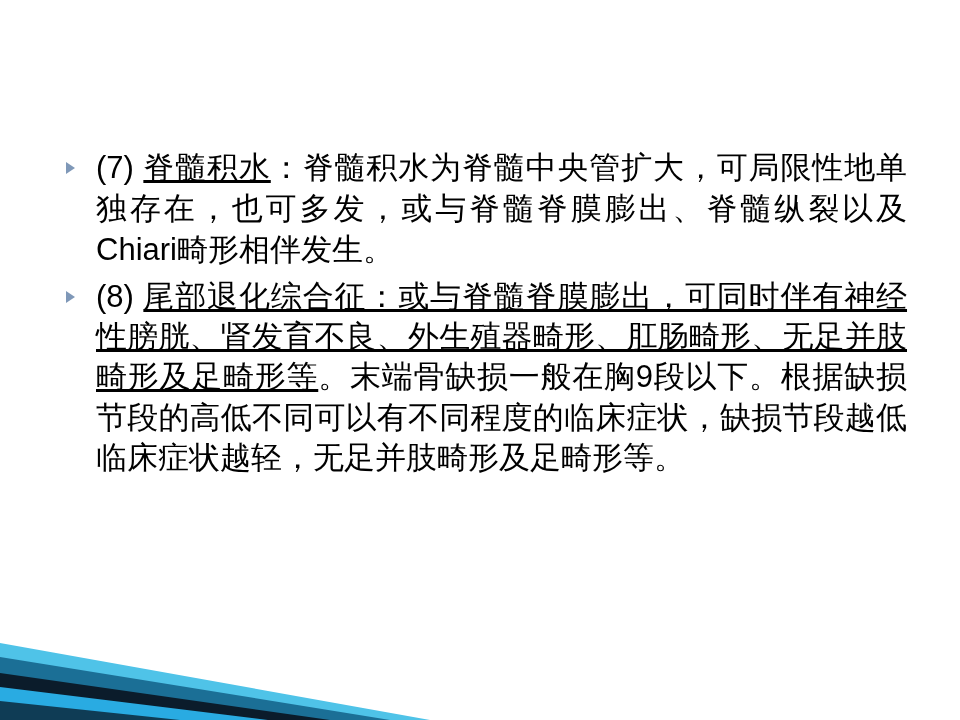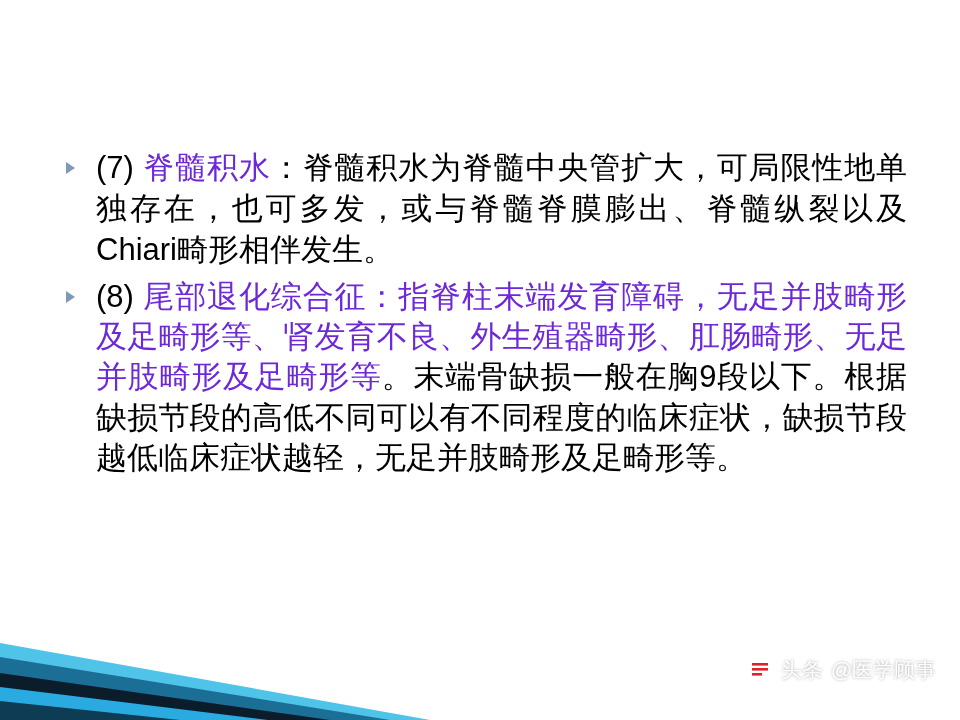--- a/index.html
+++ b/index.html
@@ -54,21 +54,22 @@
   .para {
     font-size: 31px;
     line-height: 1.32;
     color: #000000;
     font-weight: normal;
     letter-spacing: 0px;
     text-align: justify;
   }
 
   .para .red {
-    color: #6d28d9;
+    color: #000000;
+    text-decoration: underline;
   }
 
   .para-b .para {
     line-height: 1.30;
   }
 
   
   .corner {
     position: absolute;
     left: 0;
@@ -116,41 +117,29 @@
 
   <div class="content">
 
     <div class="bullet-row para-a">
       <span class="bullet-marker"></span>
       <div class="para"><span>(7) </span><span class="red">脊髓积水</span><span>：脊髓积水为脊髓中央管扩大，可局限性地单独存在，也可多发，或与脊髓脊膜膨出、脊髓纵裂以及Chiari畸形相伴发生。</span></div>
     </div>
 
     <div class="bullet-row para-b">
       <span class="bullet-marker"></span>
-      <div class="para"><span>(8) </span><span class="red">尾部退化综合征：指脊柱末端发育障碍，无足并肢畸形及足畸形等、肾发育不良、外生殖器畸形、肛肠畸形、无足并肢畸形及足畸形等</span><span>。末端骨缺损一般在胸9段以下。根据缺损节段的高低不同可以有不同程度的临床症状，缺损节段越低临床症状越轻，无足并肢畸形及足畸形等。</span></div>
+      <div class="para"><span>(8) </span><span class="red">尾部退化综合征：或与脊髓脊膜膨出，可同时伴有神经性膀胱、肾发育不良、外生殖器畸形、肛肠畸形、无足并肢畸形及足畸形等</span><span>。末端骨缺损一般在胸9段以下。根据缺损节段的高低不同可以有不同程度的临床症状，缺损节段越低临床症状越轻，无足并肢畸形及足畸形等。</span></div>
     </div>
 
   </div>
 
   <div class="corner">
     <svg width="430" height="125" viewBox="0 0 430 125" xmlns="http://www.w3.org/2000/svg">
       <polygon points="0,48 430,125 0,125" fill="#4fc3e8"></polygon>
       <polygon points="0,62 390,125 0,125" fill="#1b6f96"></polygon>
       <polygon points="0,78 330,125 0,125" fill="#0b1c2b"></polygon>
       <polygon points="0,92 268,125 0,125" fill="#29abe2"></polygon>
       <polygon points="0,106 180,125 0,125" fill="#0f3c55"></polygon>
     </svg>
   </div>
 
-  <div class="watermark">
-    <span class="wm-icon">
-      <svg width="22" height="22" viewBox="0 0 22 22" xmlns="http://www.w3.org/2000/svg">
-        <rect x="0" y="0" width="22" height="22" rx="4" fill="#ffffff"></rect>
-        <rect x="3" y="4" width="16" height="2.6" fill="#d9232d"></rect>
-        <rect x="3" y="9" width="16" height="2.6" fill="#d9232d"></rect>
-        <rect x="3" y="14" width="10" height="2.6" fill="#d9232d"></rect>
-      </svg>
-    </span>
-    <span class="wm-text">头条</span>
-    <span class="wm-text">@医学顾事</span>
-  </div>
 
 </div>
 
 </body></html>

